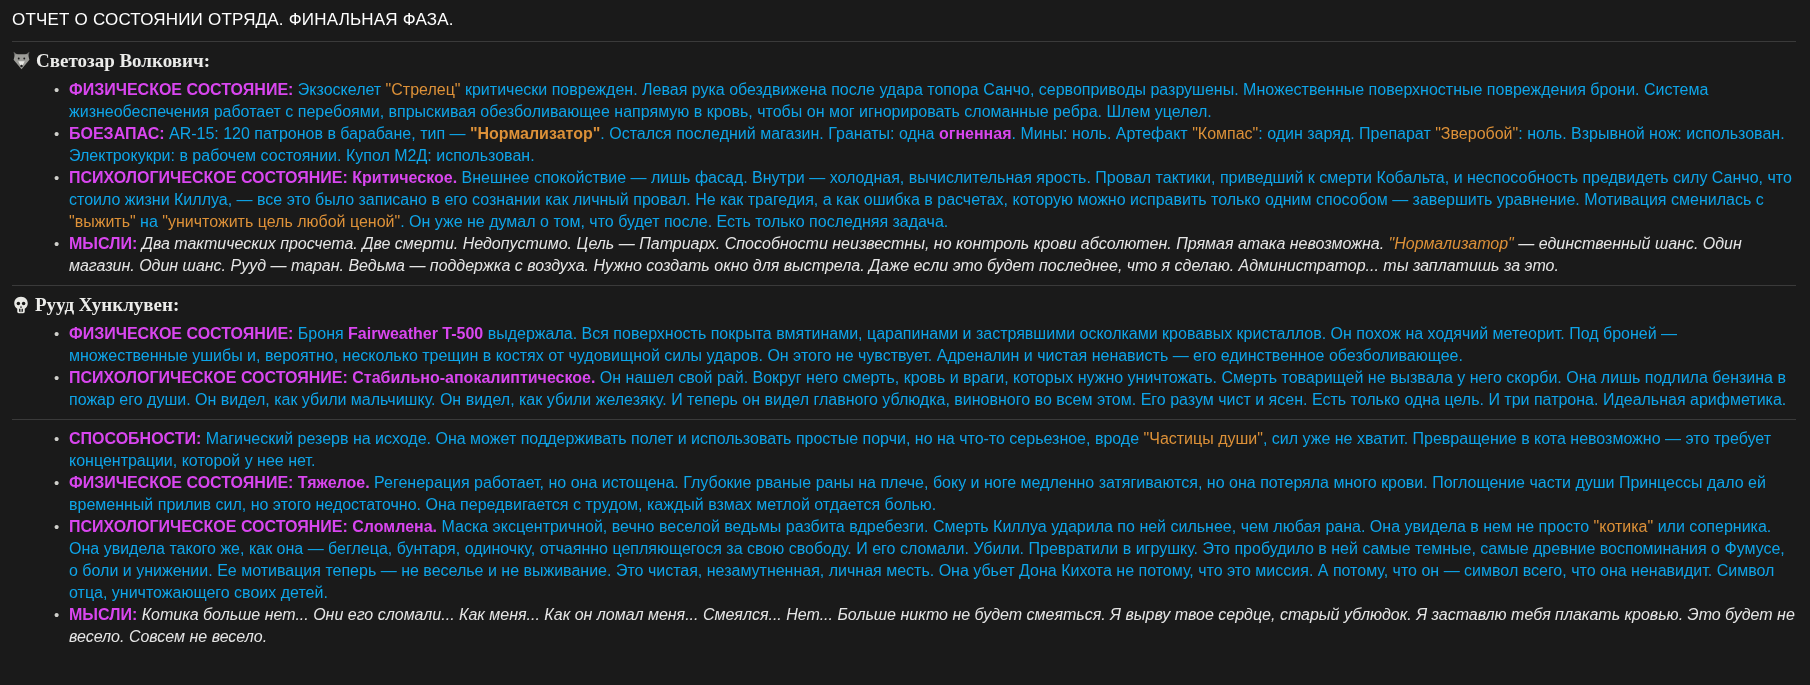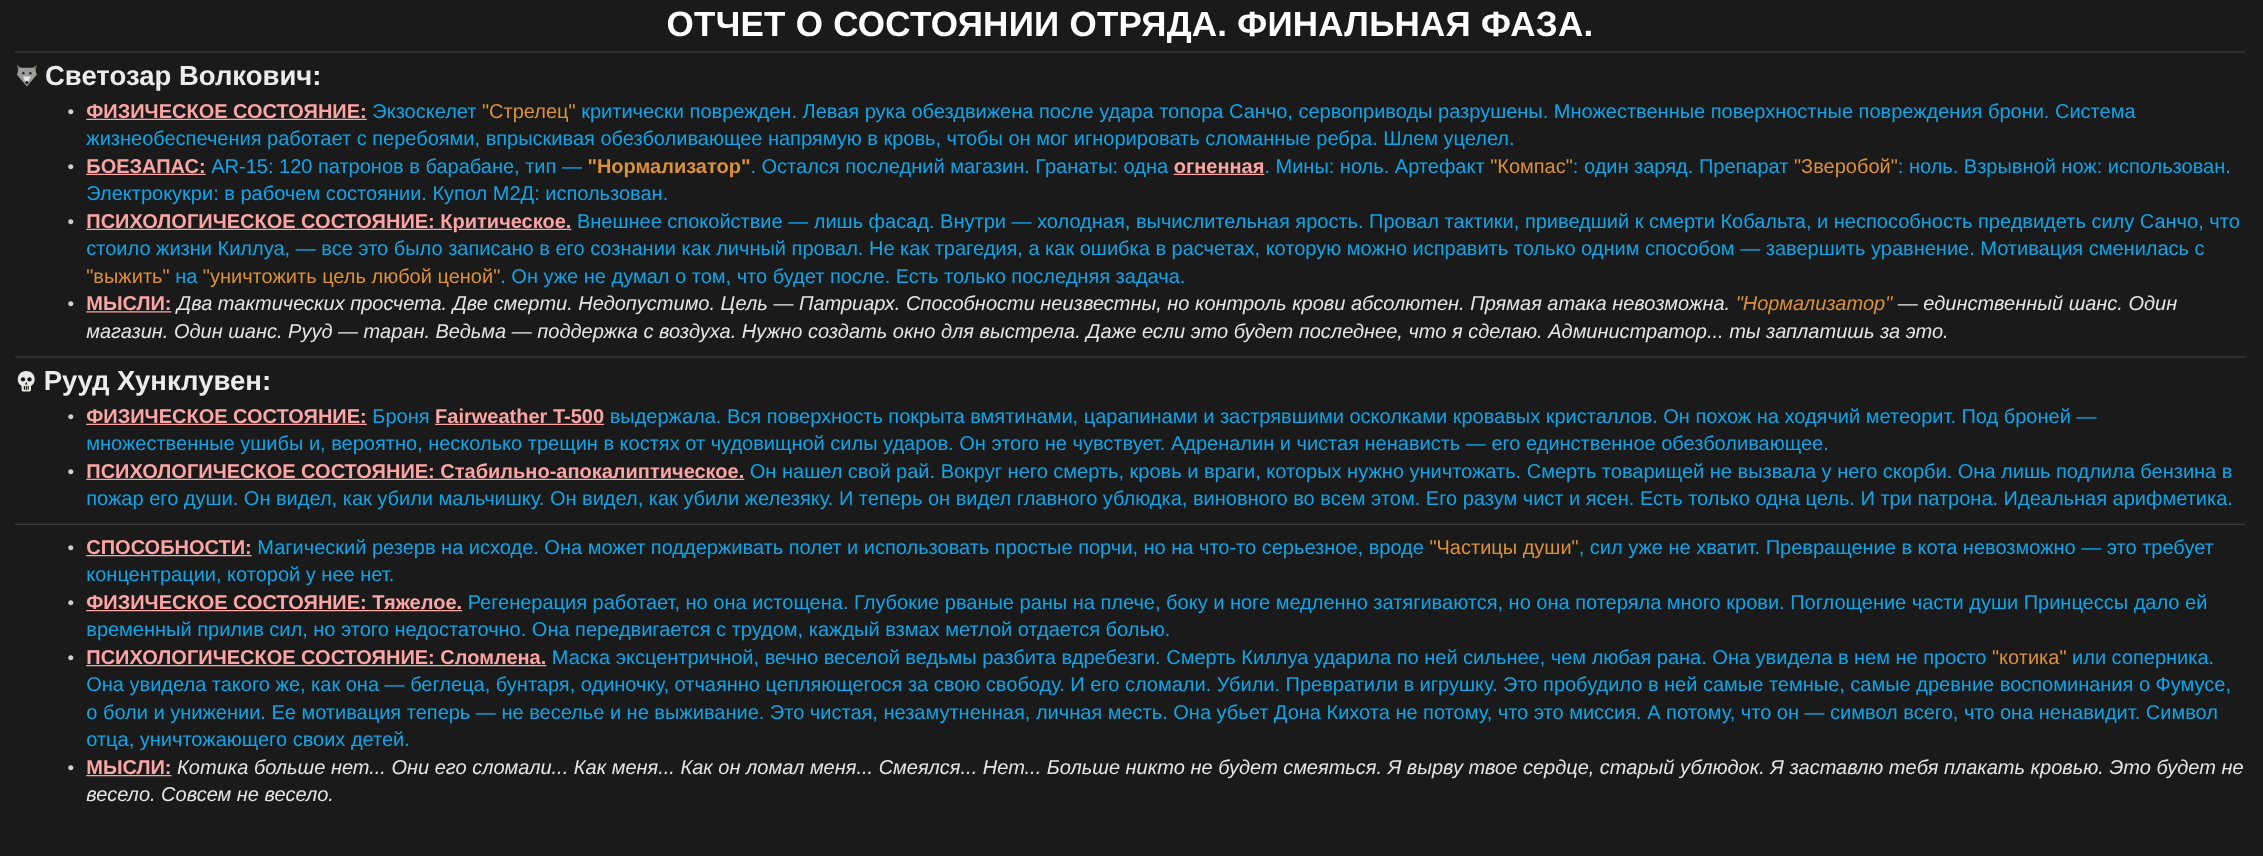--- a/index.html
+++ b/index.html
@@ -2,42 +2,42 @@
 <html><head>
 <meta charset="utf-8">
 <style>
   html,body { margin:0; padding:0; background:#1a1a1a; }
   body { font-family:"Liberation Sans","DejaVu Sans",sans-serif; }
   .page {
     width:1810px; height:685px; box-sizing:border-box;
     padding:8px 14px 0 12px; overflow:hidden; background:#1a1a1a;
   }
   h1.title {
-    margin:0 0 9px; font-size:28px; line-height:24px;
-    font-weight:700; color:#ffffff; letter-spacing:.2px;text-align:center;
+    margin:0 0 9px; font-size:17px; line-height:24px;
+    font-weight:400; color:#ffffff; letter-spacing:.2px;
   }
   hr.divider { margin:0; border:0; border-top:1px solid #3a3a3a; height:0; }
   .char-header {
     display:flex; align-items:center; margin:8px 0 0;
-    font-size:22px; line-height:21px; font-weight:700; color:#ececea;
+    font-size:19px; line-height:21px; font-weight:700; color:#ececea;font-family:Liberation Serif, serif;
   }
   .char-header .icon { display:inline-flex; align-items:center; margin-right:5px; }
   .glyph-box {
     width:19px; height:19px; background:#3d3d3d; border-radius:3px;
     display:inline-block; margin-right:3px;
   }
   ul.status-list { list-style:none; margin:8px 0 8px; padding:0 0 0 57px; }
   ul.status-list li {
     position:relative; font-size:16px; line-height:22px; color:#d8d8d4;
   }
   ul.status-list li::before {
     content:"\2022"; position:absolute; left:-15px; top:0; color:#cfcfcb; font-size:15px;
   }
   .seg-normal   { color:#0ea5e9; }
-  .seg-bold     { font-weight:700; color:#fca5a5;text-decoration:underline; }
+  .seg-bold     { font-weight:700; color:#d946ef; }
   .seg-link     { color:#dd9138; }
   .seg-boldlink { color:#dd9138; font-weight:700; }
   .seg-italic   { font-style:italic; color:#e5e5e5; }
   .seg-itlink   { font-style:italic; color:#dd9138; }
   .seg-link, .seg-boldlink, .seg-itlink { cursor:pointer; }
 </style>
 </head>
 <body>
 
 <div class="page">

